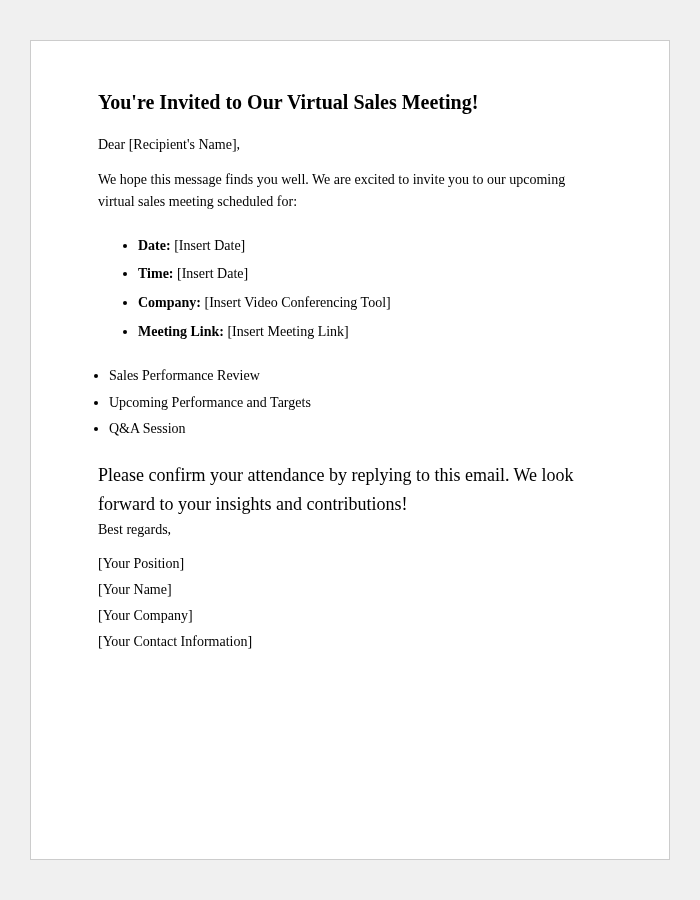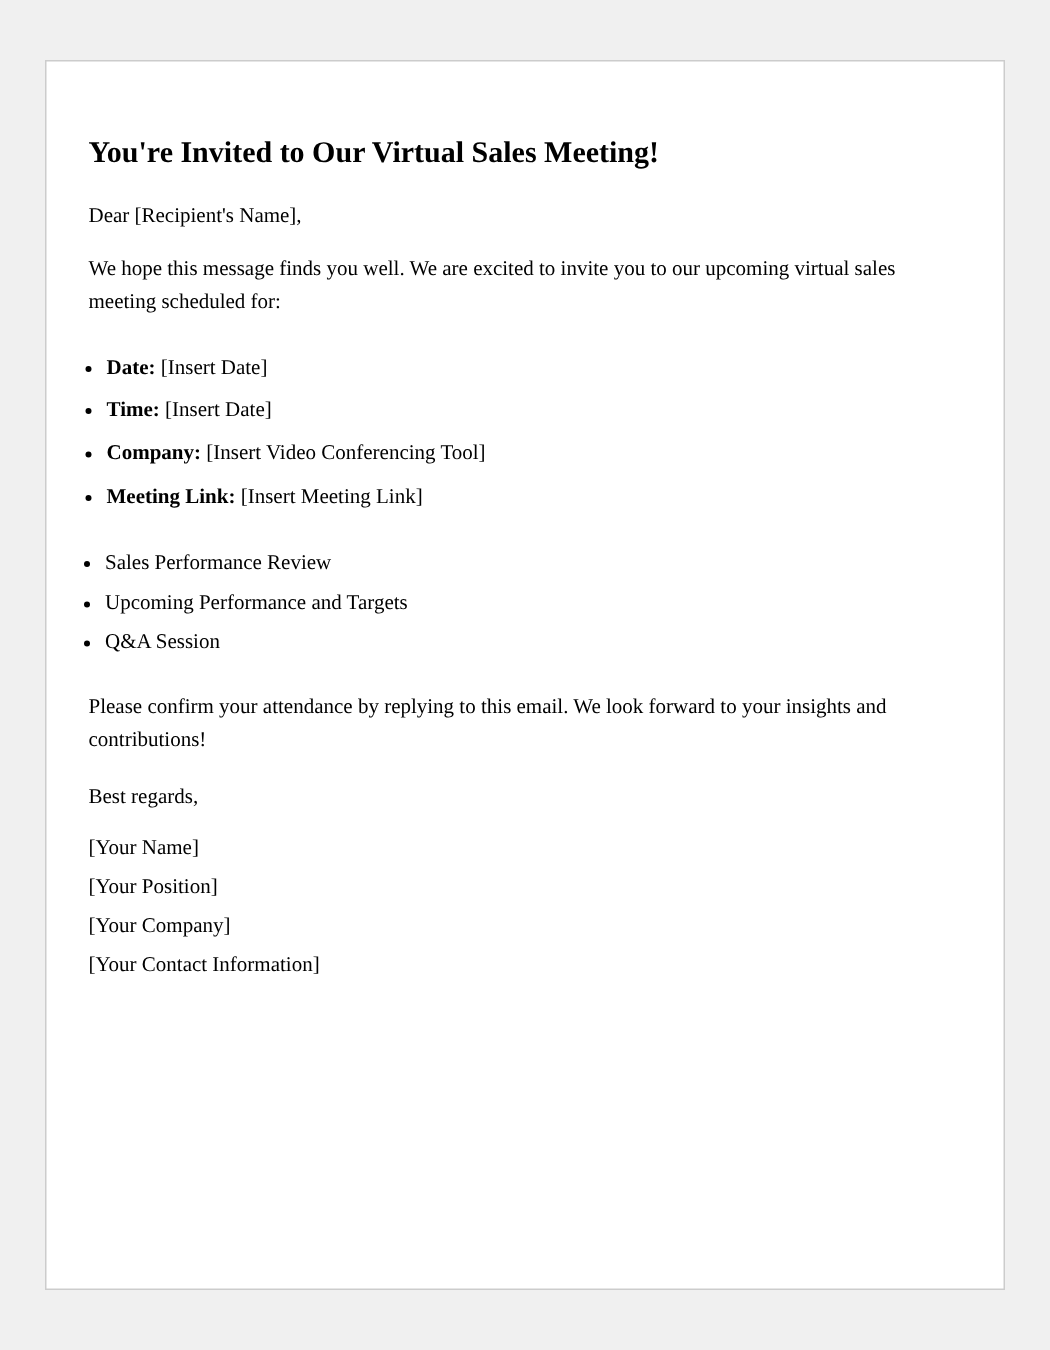--- a/index.html
+++ b/index.html
@@ -16,21 +16,21 @@
       align-items: center;
       justify-content: center;
       font-family: Georgia, 'Times New Roman', Times, serif;
     }
 
     .page-container {
       width: 640px;
       min-height: 820px;
       background: #ffffff;
       border: 1px solid #cccccc;
-      padding: 48px 28px;
+      padding: 48px 67px;
     }
 
     .email-title {
       font-size: 20px;
       font-weight: bold;
       margin-bottom: 22px;
       line-height: 1.3;
       font-family: Georgia, serif;
     }
 
@@ -41,21 +41,21 @@
     }
 
     .email-intro {
       font-size: 14px;
       margin-bottom: 19px;
       line-height: 1.6;
       font-family: Georgia, serif;
     }
 
     .email-list {
-      margin-left: 12px;
+      margin-left: 40px;
       margin-bottom: 18px;
       font-size: 14px;
       line-height: 1.9;
       font-family: Georgia, serif;
     }
 
     .email-list li {
       margin-bottom: 2px;
     }
 
@@ -71,22 +71,22 @@
 
     .email-agenda-list {
       margin-left: 11px;
       margin-bottom: 18px;
       font-size: 14px;
       line-height: 1.9;
       font-family: Georgia, serif;
     }
 
     .email-closing-text {
-      font-size: 14px;
-      margin-bottom: 18px;
+      font-size: 18px;
+      margin-bottom: 3px;
       line-height: 1.6;
       font-family: Georgia, serif;
     }
 
     .email-regards {
       font-size: 14px;
       margin-bottom: 18px;
       font-family: Georgia, serif;
     }
 
@@ -130,21 +130,21 @@
   <ul class="email-agenda-list">
     <li>Sales Performance Review</li>
     <li>Upcoming Performance and Targets</li>
     <li>Q&amp;A Session</li>
   </ul>
 
   <p class="email-closing-text">Please confirm your attendance by replying to this email. We look forward to your insights and contributions!</p>
 
   <p class="email-regards">Best regards,</p>
 
+  <p class="email-signature-line">[Your Position]</p>
+
   <p class="email-signature-line">[Your Name]</p>
-
-  <p class="email-signature-line">[Your Position]</p>
 
   <p class="email-signature-line">[Your Company]</p>
 
   <p class="email-signature-line">[Your Contact Information]</p>
 
 </div>
 
 </body></html>

